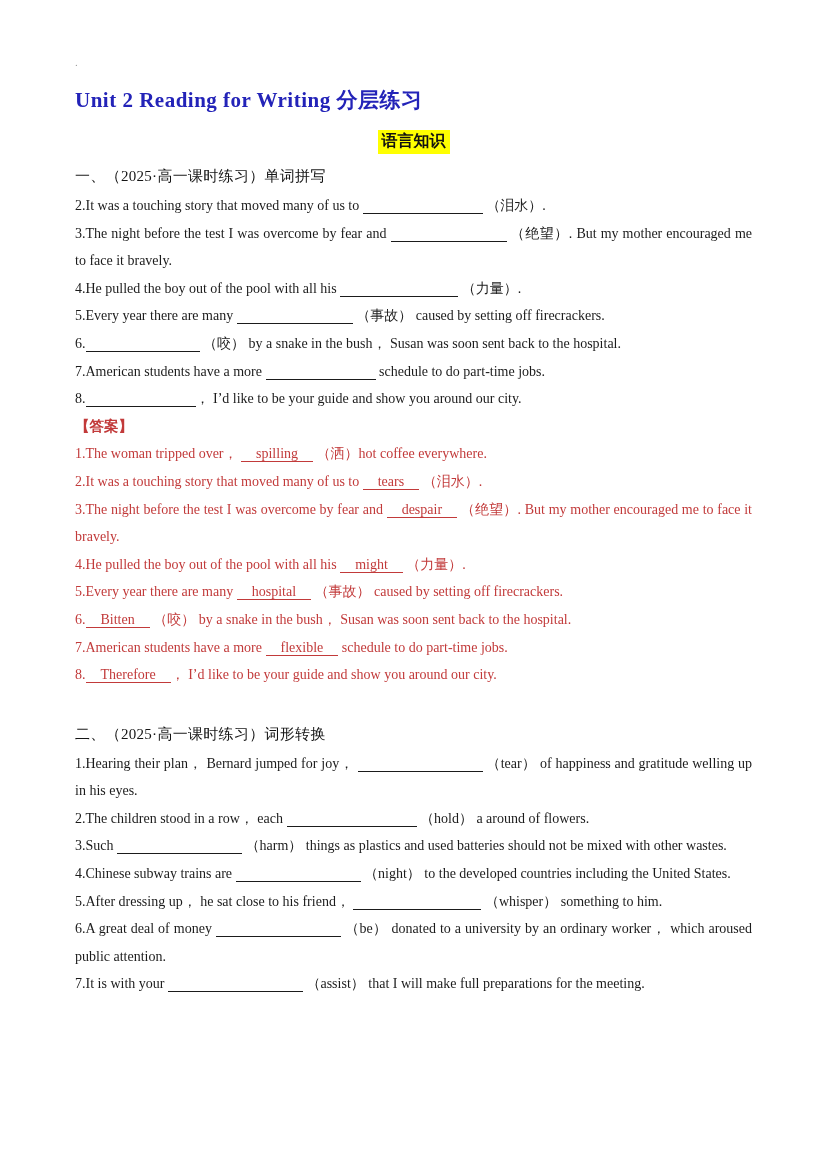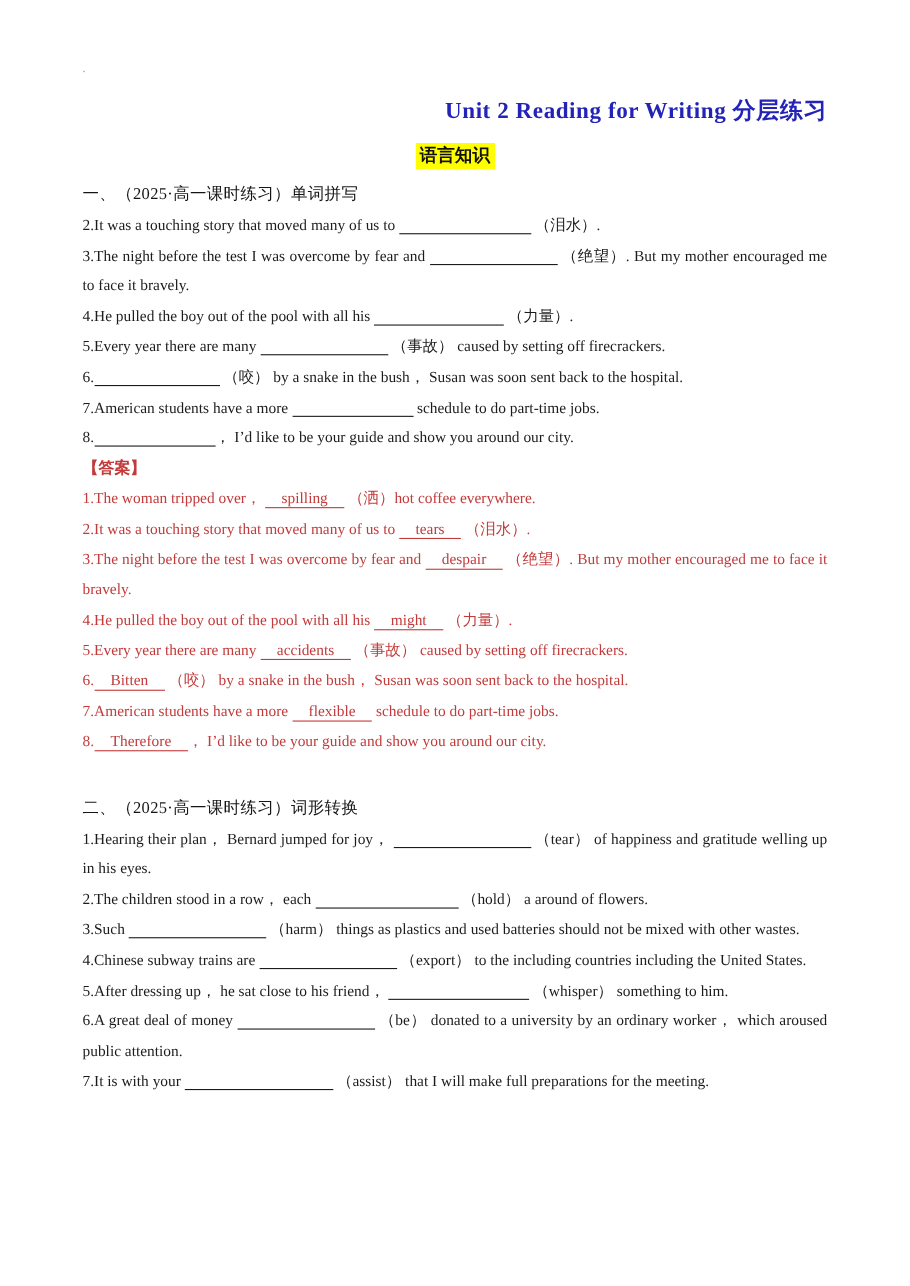--- a/index.html
+++ b/index.html
@@ -21,21 +21,21 @@
     padding: 56px 75px 0 75px;
   }
   .stray-mark {
     color: #9a9a9a;
     font-size: 11px;
     line-height: 12px;
     height: 14px;
     display: block;
   }
   .doc-title {
-    text-align: right;
+    text-align: left;
     font-size: 21px;
     font-weight: bold;
     color: var(--title-color, #2323B8);
     margin: 16px 0 0 0;
     letter-spacing: 0.5px;
   }
   .badge-wrap {
     text-align: center;
     margin: 16px 0 0 0;
   }
@@ -99,26 +99,26 @@
       <p class="line question"><span>4.He pulled the boy out of the pool with all his </span><span class="blank" style="width: 118px;"></span><span> （力量）.</span></p>
       <p class="line question"><span>5.Every year there are many </span><span class="blank" style="width: 116px;"></span><span> （事故） caused by setting off firecrackers.</span></p>
       <p class="line question"><span>6.</span><span class="blank" style="width: 114px;"></span><span> （咬） by a snake in the bush， Susan was soon sent back to the hospital.</span></p>
       <p class="line question"><span>7.American students have a more </span><span class="blank" style="width: 110px;"></span><span> schedule to do part-time jobs.</span></p>
       <p class="line question"><span>8.</span><span class="blank" style="width: 110px;"></span><span>， I’d like to be your guide and show you around our city.</span></p>
       <p class="answer-label"><span>【答案】</span></p>
       <p class="line answer"><span>1.The woman tripped over， </span><span class="ans">spilling</span><span> （洒）hot coffee everywhere.</span></p>
       <p class="line answer"><span>2.It was a touching story that moved many of us to </span><span class="ans">tears</span><span> （泪水）.</span></p>
       <p class="line answer"><span>3.The night before the test I was overcome by fear and </span><span class="ans">despair</span><span> （绝望）. But my mother encouraged me to face it bravely.</span></p>
       <p class="line answer"><span>4.He pulled the boy out of the pool with all his </span><span class="ans">might</span><span> （力量）.</span></p>
-      <p class="line answer"><span>5.Every year there are many </span><span class="ans">accidents</span><span> （事故） caused by setting off firecrackers.</span></p>
+      <p class="line answer"><span>5.Every year there are many </span><span class="ans">hospital</span><span> （事故） caused by setting off firecrackers.</span></p>
       <p class="line answer"><span>6.</span><span class="ans">Bitten</span><span> （咬） by a snake in the bush， Susan was soon sent back to the hospital.</span></p>
       <p class="line answer"><span>7.American students have a more </span><span class="ans">flexible</span><span> schedule to do part-time jobs.</span></p>
       <p class="line answer"><span>8.</span><span class="ans">Therefore</span><span>， I’d like to be your guide and show you around our city.</span></p>
       <h2 class="section-heading">二、（2025·高一课时练习）词形转换</h2>
       <p class="line question"><span>1.Hearing their plan， Bernard jumped for joy， </span><span class="blank" style="width: 125px;"></span><span> （tear） of happiness and gratitude welling up in his eyes.</span></p>
       <p class="line question"><span>2.The children stood in a row， each </span><span class="blank" style="width: 130px;"></span><span> （hold） a around of flowers.</span></p>
       <p class="line question"><span>3.Such </span><span class="blank" style="width: 125px;"></span><span> （harm） things as plastics and used batteries should not be mixed with other wastes.</span></p>
-      <p class="line question"><span>4.Chinese subway trains are </span><span class="blank" style="width: 125px;"></span><span> （export） to the including countries including the United States.</span></p>
+      <p class="line question"><span>4.Chinese subway trains are </span><span class="blank" style="width: 125px;"></span><span> （night） to the developed countries including the United States.</span></p>
       <p class="line question"><span>5.After dressing up， he sat close to his friend， </span><span class="blank" style="width: 128px;"></span><span> （whisper） something to him.</span></p>
       <p class="line question"><span>6.A great deal of money </span><span class="blank" style="width: 125px;"></span><span> （be） donated to a university by an ordinary worker， which aroused public attention.</span></p>
       <p class="line question"><span>7.It is with your </span><span class="blank" style="width: 135px;"></span><span> （assist） that I will make full preparations for the meeting.</span></p>
     </div>
 </div>
 
 </body></html>

